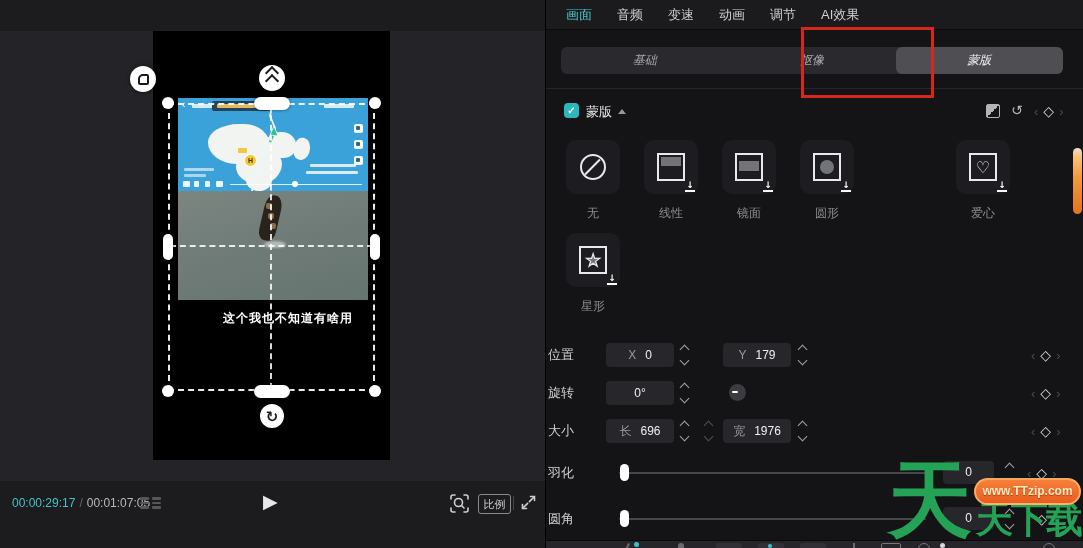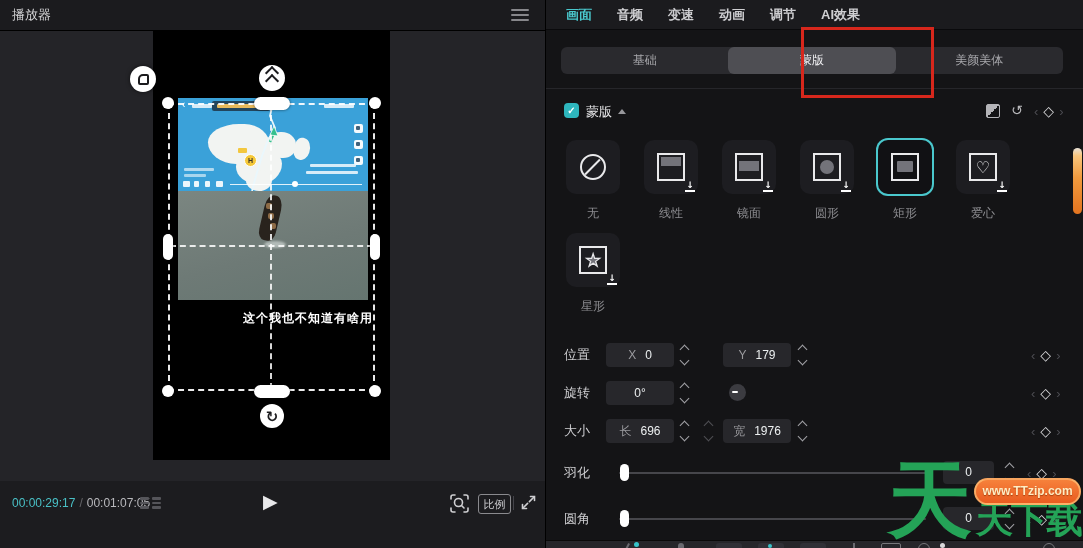--- a/index.html
+++ b/index.html
@@ -35,21 +35,21 @@
   .prog{left:52px;bottom:6px;width:132px;height:1.5px;background:rgba(255,255,255,.85);}
   .prog-dot{left:114px;bottom:4px;width:6px;height:6px;background:#fff;border-radius:50%;}
   .ctl{position:absolute;bottom:4px;background:rgba(255,255,255,.9);border-radius:1px;}
   
   .boat{left:25px;top:160px;width:190px;height:109px;background:linear-gradient(165deg,#7b8681 0%,#6e7a76 55%,#657570 100%);overflow:hidden;}
   .hull{left:84px;top:4px;width:17px;height:46px;background:#29231d;border-radius:46% 46% 40% 40%/28% 28% 22% 22%;transform:rotate(13deg);}
   .cargo{position:absolute;width:6px;height:6px;background:#8d6b46;border-radius:2px;}
   .wake{left:86px;top:50px;width:22px;height:7px;background:rgba(235,240,238,.55);border-radius:50%;filter:blur(1px);}
   .caption{left:0;top:279px;width:270px;text-align:center;color:#fff;
            font:bold 12px "DejaVu Serif","Liberation Serif",serif;letter-spacing:1px;
-           text-shadow:1px 1px 0 #000,-1px 1px 0 #000,0 0 2px #000;padding-left:20px;}
+           text-shadow:1px 1px 0 #000,-1px 1px 0 #000,0 0 2px #000;}
   
   .mask-rect{left:168px;top:72px;width:207px;height:288px;border:2px dashed rgba(255,255,255,.92);box-sizing:border-box;}
   .vline{left:270px;top:74px;height:284px;border-left:2px dashed rgba(255,255,255,.85);}
   .hline{left:170px;top:214px;width:203px;border-top:2px dashed rgba(255,255,255,.85);}
   .knob{position:absolute;background:#fff;border-radius:50%;width:12px;height:12px;box-shadow:0 0 3px rgba(0,0,0,.6);}
   .pill-v{position:absolute;background:#fff;width:10px;height:26px;border-radius:5px;box-shadow:0 0 3px rgba(0,0,0,.6);}
   .pill-h{position:absolute;background:#fff;width:36px;height:13px;border-radius:7px;box-shadow:0 0 3px rgba(0,0,0,.6);}
   .mbtn{position:absolute;background:#fff;border-radius:50%;box-shadow:0 0 4px rgba(0,0,0,.6);
         display:flex;align-items:center;justify-content:center;}
   .corner-glyph{width:11px;height:11px;border:2px solid #1b1b1e;border-radius:5px 2px 2px 2px;box-sizing:border-box;}
@@ -64,24 +64,24 @@
   .grid-icon i{width:9px;height:2.5px;background:#55555a;border-radius:1px;}
   .play-btn{left:263px;top:490px;font-size:19px;color:#e8e8ea;cursor:pointer;}
   .zoomfit{left:449px;top:493px;}
   .ratio-btn{left:478px;top:494px;width:31px;height:18px;border:1px solid #8a8a8e;border-radius:3px;
              font-size:11px;line-height:18px;text-align:center;color:#cfcfd2;}
   .vdiv{left:513px;top:496px;width:1px;height:14px;background:#44444a;}
   .expand{left:520px;top:494px;}
   
   .right-panel{left:545px;top:0;width:538px;height:548px;background:#141416;border-left:1px solid #000;}
   .rp-tabs{left:0;top:0;width:538px;height:30px;background:#1b1b1e;border-bottom:1px solid #0a0a0c;
-           display:flex;align-items:center;gap:25px;padding-left:20px;box-sizing:border-box;font-weight:bold;}
+           display:flex;align-items:center;gap:25px;padding-left:20px;box-sizing:border-box;}
   .rtab{font-size:13px;color:#cfcfd2;cursor:pointer;}
   .rtab.active{color:#4ac8cd;}
-  .subtabs{left:15px;top:47px;width:502px;height:27px;background:#2a2a2e;border-radius:6px;display:flex;}
+  .subtabs{left:15px;top:47px;width:502px;height:27px;background:#2a2a2e;border-radius:6px;display:flex;font-style:italic;}
   .seg{flex:1;font-size:12px;color:#a8a8ac;text-align:center;line-height:27px;cursor:pointer;}
   .seg.selected{background:#4e4e53;border-radius:6px;color:#f0f0f2;}
   .rp-divider{left:0;top:88px;width:538px;height:1px;background:#26262a;}
   .red-box{left:255px;top:27px;width:133px;height:71px;border:3px solid #d7271c;box-sizing:border-box;z-index:40;}
   
   .mask-header{left:0;top:100px;width:538px;height:22px;}
   .checkbox{left:18px;top:3px;width:15px;height:15px;background:#2eb6bd;border-radius:4px;
             font:bold 10px/15px "Liberation Sans",sans-serif;color:#fff;text-align:center;}
   .mh-title{left:40px;top:3px;font-size:13px;color:#e8e8ea;}
   .caret-up{left:72px;top:9px;width:0;height:0;border-left:4px solid transparent;border-right:4px solid transparent;border-bottom:5px solid #97979b;}
@@ -103,21 +103,21 @@
   .f-rect{left:4px;top:6px;width:16px;height:11px;border-radius:1px;}
   .slash-circle{position:absolute;left:14px;top:14px;width:26px;height:26px;border:2px solid #e9e9eb;border-radius:50%;box-sizing:border-box;}
   .slash{position:absolute;left:16px;top:26px;width:21px;height:2px;background:#e9e9eb;transform:rotate(-45deg);}
   .glyph-center{position:absolute;left:13px;top:13px;width:28px;height:28px;display:flex;align-items:center;justify-content:center;}
   .heart-g{color:#e9e9eb;font-size:16px;}
   .star-g{color:#73737a;font-size:17px;-webkit-text-stroke:1.2px #e9e9eb;}
   .dl{position:absolute;right:3px;bottom:2px;color:#fff;font:bold 9px/9px "DejaVu Sans",sans-serif;border-bottom:2px solid #fff;padding:0 1px;}
   .tile-label{margin-top:11px;width:54px;text-align:center;font-size:12px;color:#8c8c90;}
   
   .prow{position:absolute;left:0;width:538px;height:26px;}
-  .plabel{position:absolute;left:18px;top:50%;transform:translateY(-50%);font-size:13px;color:#d0d0d3;}
+  .plabel{position:absolute;left:2px;top:50%;transform:translateY(-50%);font-size:13px;color:#d0d0d3;}
   .field{position:absolute;top:1px;height:24px;background:#27272b;border-radius:4px;display:flex;align-items:center;justify-content:center;gap:9px;font-size:12px;}
   .fpre{color:#9b9b9f;} .fval{color:#eceff0;}
   .stepper{position:absolute;top:50%;transform:translateY(-50%);display:flex;flex-direction:column;gap:4px;align-items:center;width:14px;cursor:pointer;}
   .chev-u,.chev-d{width:6px;height:6px;border:solid #a2a2a6;border-width:1.5px 1.5px 0 0;}
   .chev-u{transform:rotate(-45deg);} .chev-d{transform:rotate(135deg);}
   .stepper.dim .chev-u,.stepper.dim .chev-d{border-color:#4f4f54;}
   .dial{position:absolute;left:183px;top:4px;width:17px;height:17px;background:#3b3b40;border-radius:50%;}
   .dial i{position:absolute;left:3px;top:7px;width:6px;height:2px;background:#fff;border-radius:1px;}
   .track{position:absolute;left:73px;top:12px;width:307px;height:2px;background:#46464b;border-radius:1px;}
   .thumb{position:absolute;left:74px;top:4px;width:9px;height:17px;background:#fff;border-radius:5px;cursor:pointer;}
@@ -136,28 +136,20 @@
   .wm-rest{left:976px;top:501px;font-size:37px;line-height:1;font-weight:bold;color:#24a357;letter-spacing:-2px;}
   .wm-pill{left:974px;top:478px;width:107px;height:27px;border-radius:14px;box-sizing:border-box;
            background:linear-gradient(180deg,#f6813b,#e95c20);border:2px solid rgba(255,205,130,.65);
            text-align:center;font:bold 12px/23px "Liberation Sans",sans-serif;color:#ffedc4;text-shadow:0 1px 1px rgba(120,40,0,.6);}
   svg{display:block;}
 </style>
 </head>
 <body>
 
 <section class="abs left-panel">
-  <header class="abs lp-header">
-    <div class="abs lp-title">播放器</div>
-    <div class="abs hamburger">
-        <i></i>
-        <i></i>
-        <i></i>
-      </div>
-  </header>
 
   <div class="abs stage">
     <div class="abs video">
 
       <div class="abs map">
         <div class="blob b1"></div>
           <div class="blob b2"></div>
           <div class="blob b3"></div>
         <div class="blob b4"></div>
           <div class="blob b5"></div>
@@ -273,22 +265,22 @@
     <span class="rtab active">画面</span>
     <span class="rtab">音频</span>
     <span class="rtab">变速</span>
     <span class="rtab">动画</span>
     <span class="rtab">调节</span>
     <span class="rtab">AI效果</span>
   </nav>
 
   <div class="abs subtabs">
     <div class="seg">基础</div>
+    <div class="seg">抠像</div>
     <div class="seg selected">蒙版</div>
-    <div class="seg">美颜美体</div>
   </div>
   <div class="abs rp-divider"></div>
   <div class="abs red-box"></div>
 
   <div class="abs mask-header">
     <div class="abs checkbox">✓</div>
     <span class="abs mh-title">蒙版</span>
     <div class="abs caret-up"></div>
     <div class="abs invert-icon"></div>
     <span class="abs reset-icon">↺</span>
@@ -325,28 +317,20 @@
     <div class="tile-label">镜面</div>
   </div>
   <div class="tile-wrap" style="left:254px;top:140px">
     <div class="tile">
         <div class="sq">
           <div class="fill f-circ"></div>
         </div>
       <span class="dl">↓</span>
       </div>
     <div class="tile-label">圆形</div>
-  </div>
-  <div class="tile-wrap" style="left:332px;top:140px">
-    <div class="tile selected">
-        <div class="sq">
-          <div class="fill f-rect"></div>
-        </div>
-      </div>
-    <div class="tile-label">矩形</div>
   </div>
   <div class="tile-wrap" style="left:410px;top:140px">
     <div class="tile">
         <div class="sq"></div>
       <div class="glyph-center">
           <span class="heart-g">♡</span>
         </div>
       <span class="dl">↓</span>
       </div>
     <div class="tile-label">爱心</div>

